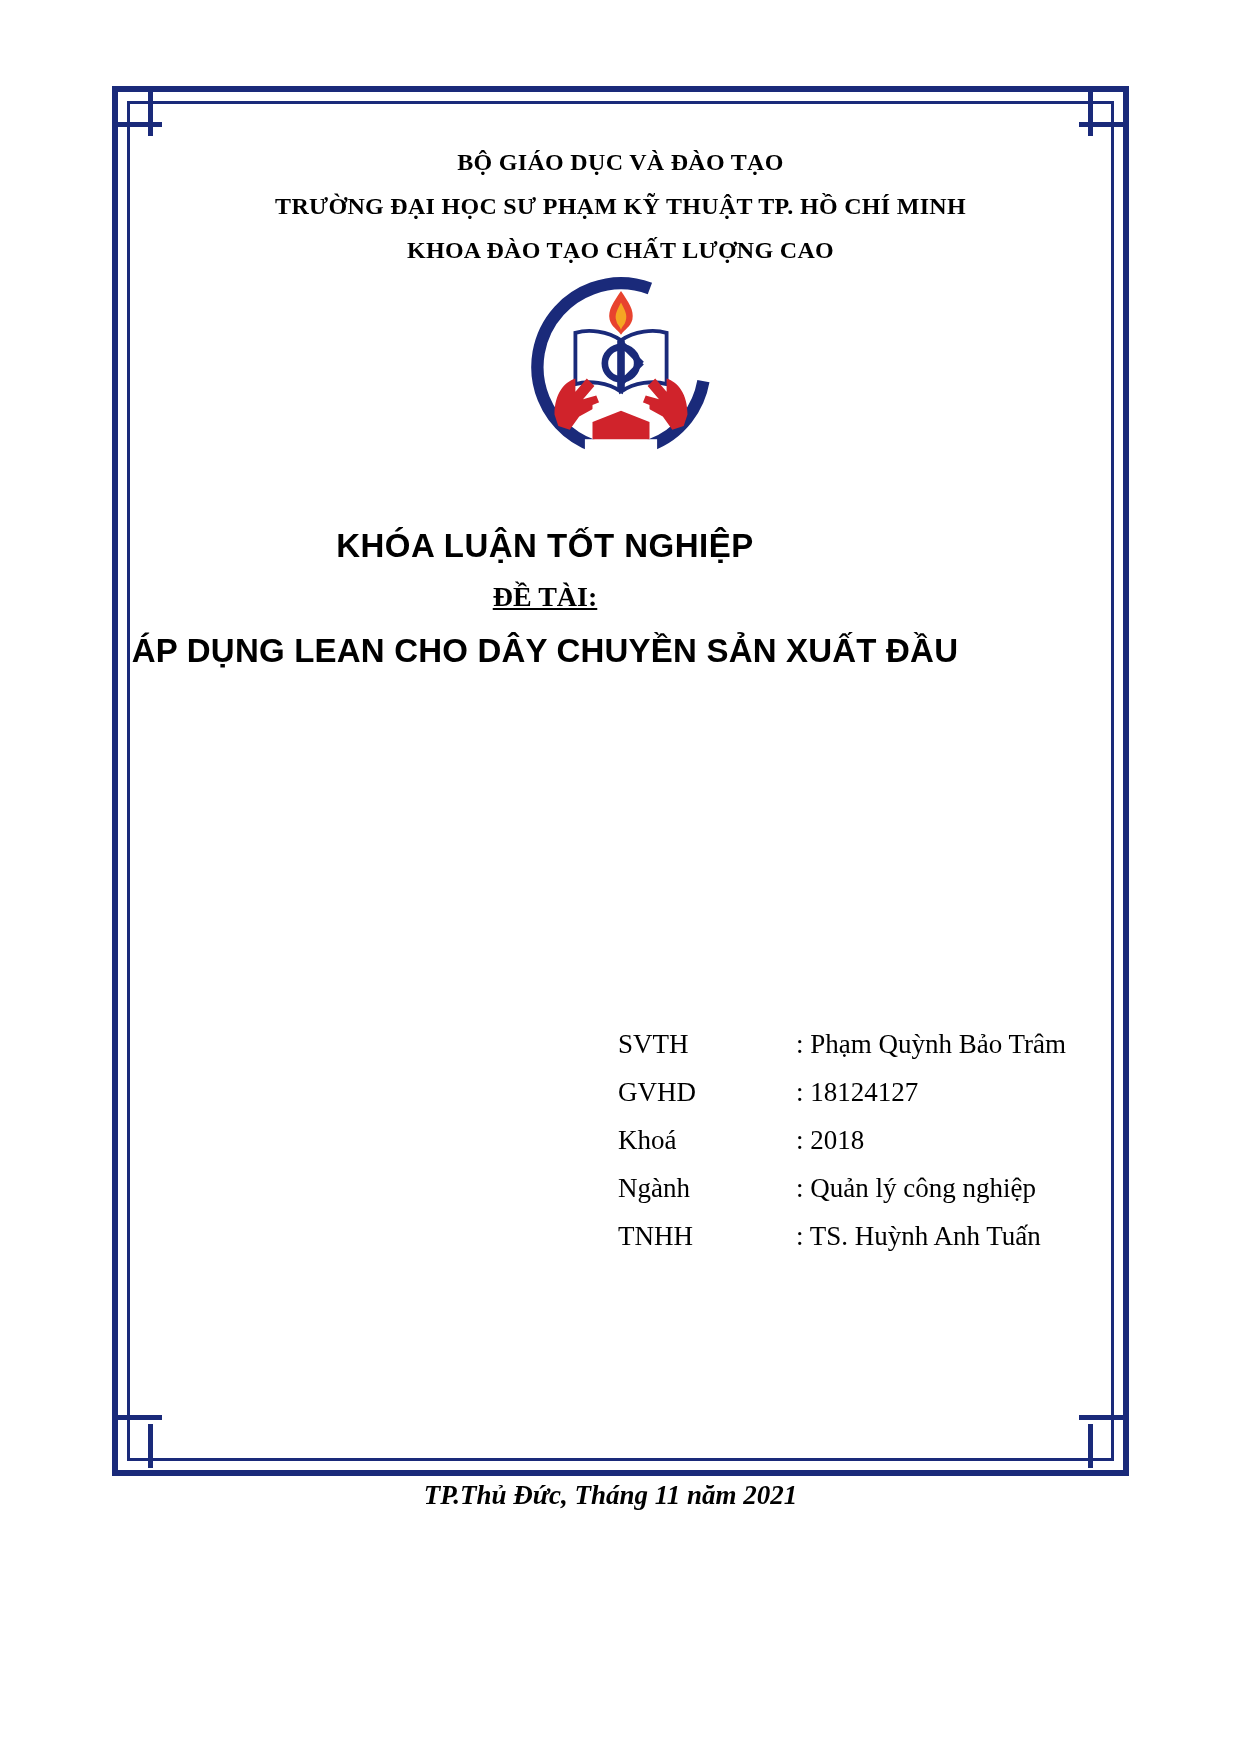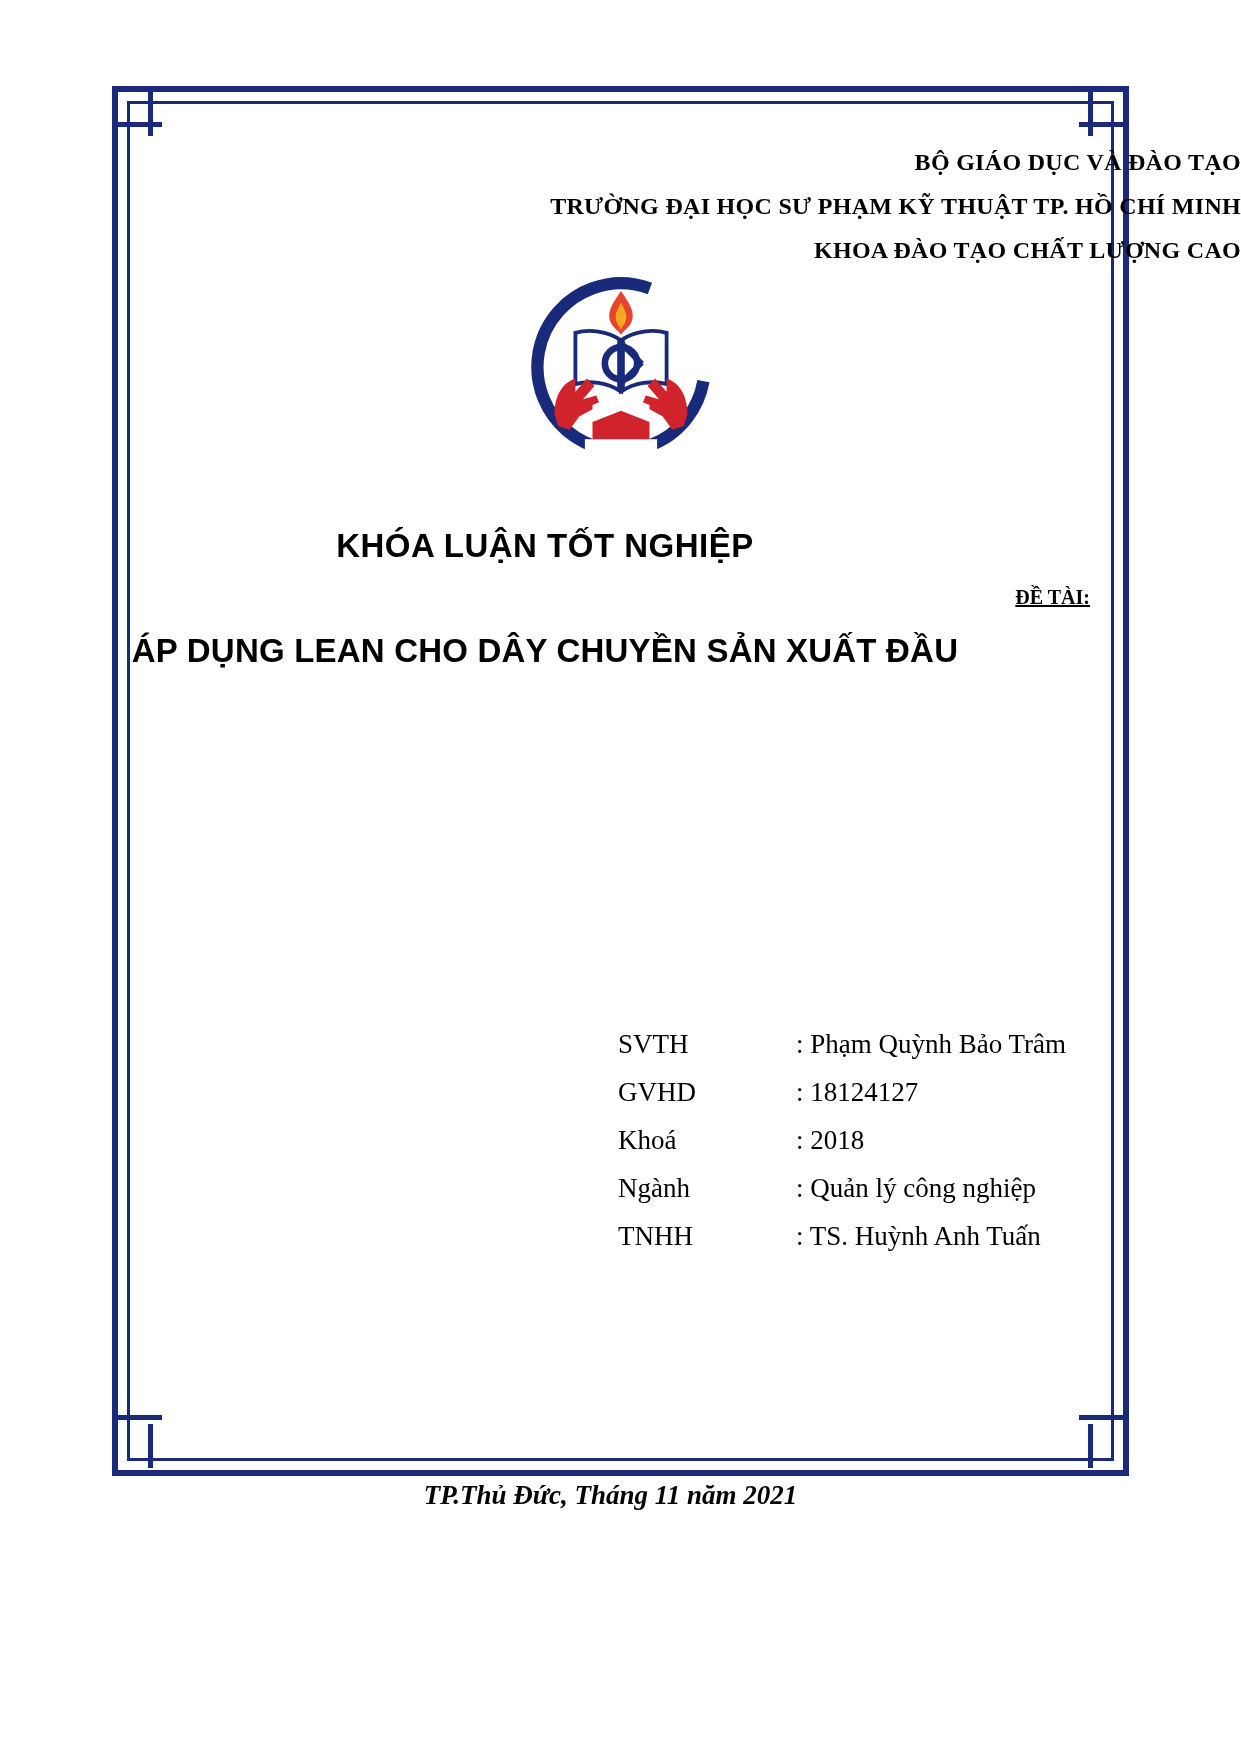--- a/index.html
+++ b/index.html
@@ -50,21 +50,21 @@
   }
   .tick.h { width: 44px; height: 5px; }
   .tick.v { width: 5px; height: 44px; }
 
   
   .header {
     position: absolute;
     left: 0;
     top: 140px;
     width: 1241px;
-    text-align: right;
+    text-align: center;
   }
   .header .line {
     font-weight: bold;
     font-size: 24px;
     letter-spacing: 0.3px;
     line-height: 44px;
     white-space: nowrap;
   }
 
   
@@ -92,24 +92,23 @@
   .title-main {
     font-family: "Liberation Sans", sans-serif;
     font-weight: bold;
     font-size: 33px;
     letter-spacing: 0.5px;
     line-height: 52px;
   }
   .title-sub {
     font-family: "Liberation Serif", serif;
     font-weight: bold;
-    font-size: 20px;
+    font-size: 28px;
     text-decoration: underline;
     line-height: 50px;
-    text-align: right;
   }
   .title-topic {
     font-family: "Liberation Sans", sans-serif;
     font-weight: bold;
     font-size: 33px;
     line-height: 58px;
     letter-spacing: 0.2px;
   }
 
   

